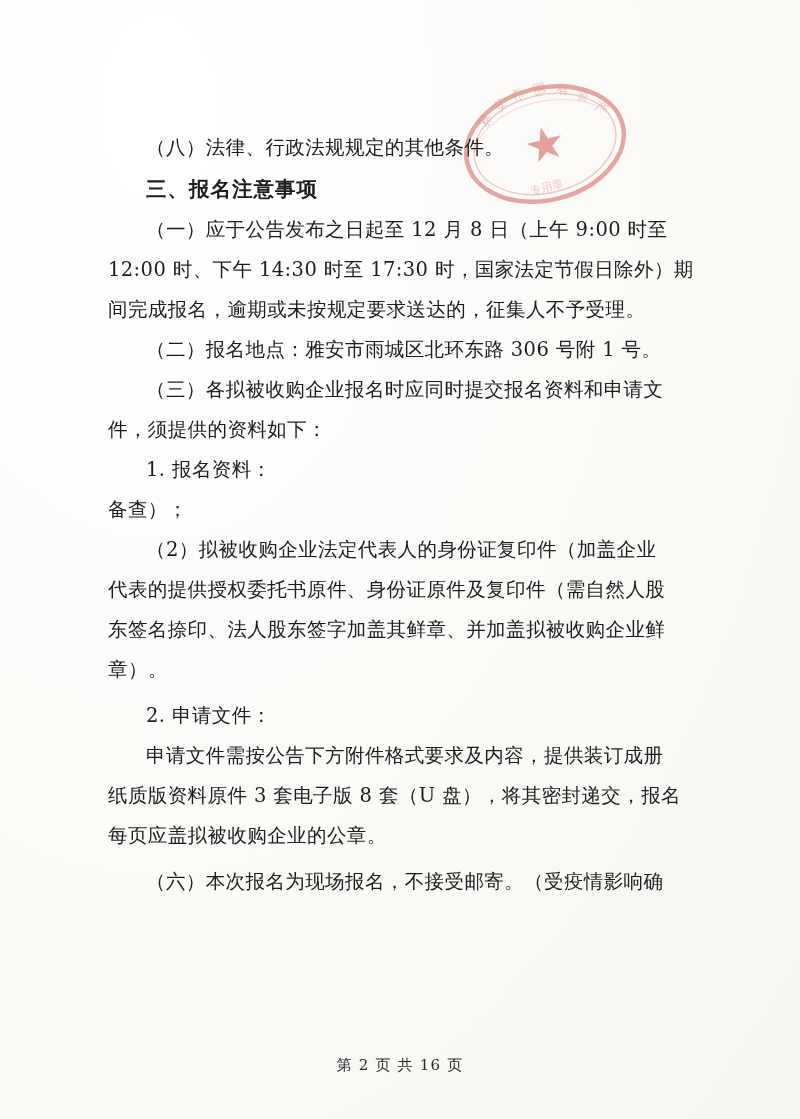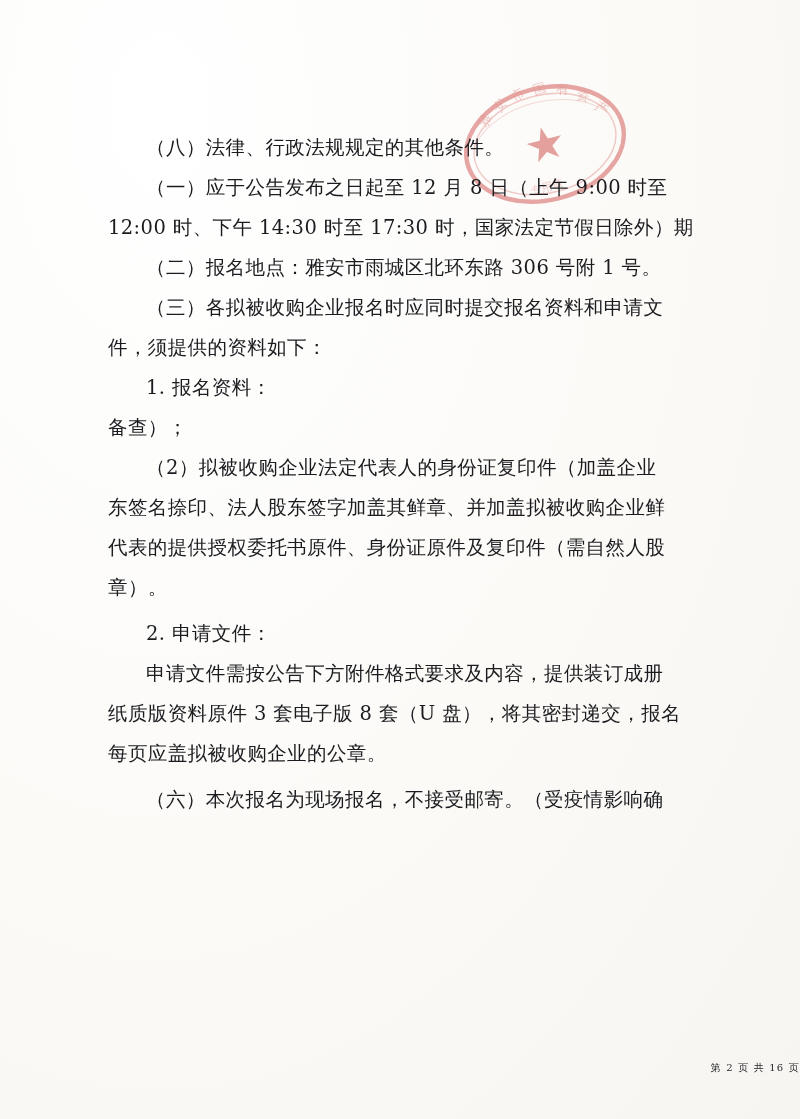--- a/index.html
+++ b/index.html
@@ -67,22 +67,22 @@
     opacity: 0.50;
     pointer-events: none;
   }
   .seal svg { display: block; }
 
   .footer {
     position: absolute;
     left: 0;
     right: 0;
     bottom: 44px;
-    text-align: right;
-    font-size: 10px;
+    text-align: center;
+    font-size: 15px;
     color: #2a2a2e;
     letter-spacing: 1.2px;
     font-family: "DejaVu Serif", serif;
     z-index: 3;
     margin-top: 32px;
   }
 </style>
 </head>
 <body>
 
@@ -107,30 +107,32 @@
         </g>
         <g fill="#c8332e" opacity="0.5" font-family="DejaVu Serif, serif" font-size="11">
           <text x="68" y="112">专用章</text>
         </g>
       </g>
     </svg>
   </div>
 
   <div class="content">
     <div class="line indent">（八）法律、行政法规规定的其他条件。</div>
+    <div class="line heading">三、报名注意事项</div>
     <div class="line indent">（一）应于公告发布之日起至 12 月 8 日（上午 9:00 时至</div>
     <div class="line">12:00 时、下午 14:30 时至 17:30 时，国家法定节假日除外）期</div>
+    <div class="line">间完成报名，逾期或未按规定要求送达的，征集人不予受理。</div>
     <div class="line indent">（二）报名地点：雅安市雨城区北环东路 306 号附 1 号。</div>
     <div class="line indent">（三）各拟被收购企业报名时应同时提交报名资料和申请文</div>
     <div class="line">件，须提供的资料如下：</div>
     <div class="line indent">1. 报名资料：</div>
     <div class="line">备查）；</div>
     <div class="line indent">（2）拟被收购企业法定代表人的身份证复印件（加盖企业</div>
+    <div class="line">代表的提供授权委托书原件、身份证原件及复印件（需自然人股</div>
     <div class="line">东签名捺印、法人股东签字加盖其鲜章、并加盖拟被收购企业鲜</div>
-    <div class="line">代表的提供授权委托书原件、身份证原件及复印件（需自然人股</div>
     <div class="line">章）。</div>
     <div class="gap-sm"></div>
     <div class="line indent">2. 申请文件：</div>
     <div class="line indent">申请文件需按公告下方附件格式要求及内容，提供装订成册</div>
     <div class="line">纸质版资料原件 3 套电子版 8 套（U 盘），将其密封递交，报名</div>
     <div class="line">每页应盖拟被收购企业的公章。</div>
     <div class="gap-sm"></div>
     <div class="line indent">（六）本次报名为现场报名，不接受邮寄。（受疫情影响确</div>
   </div>
 

